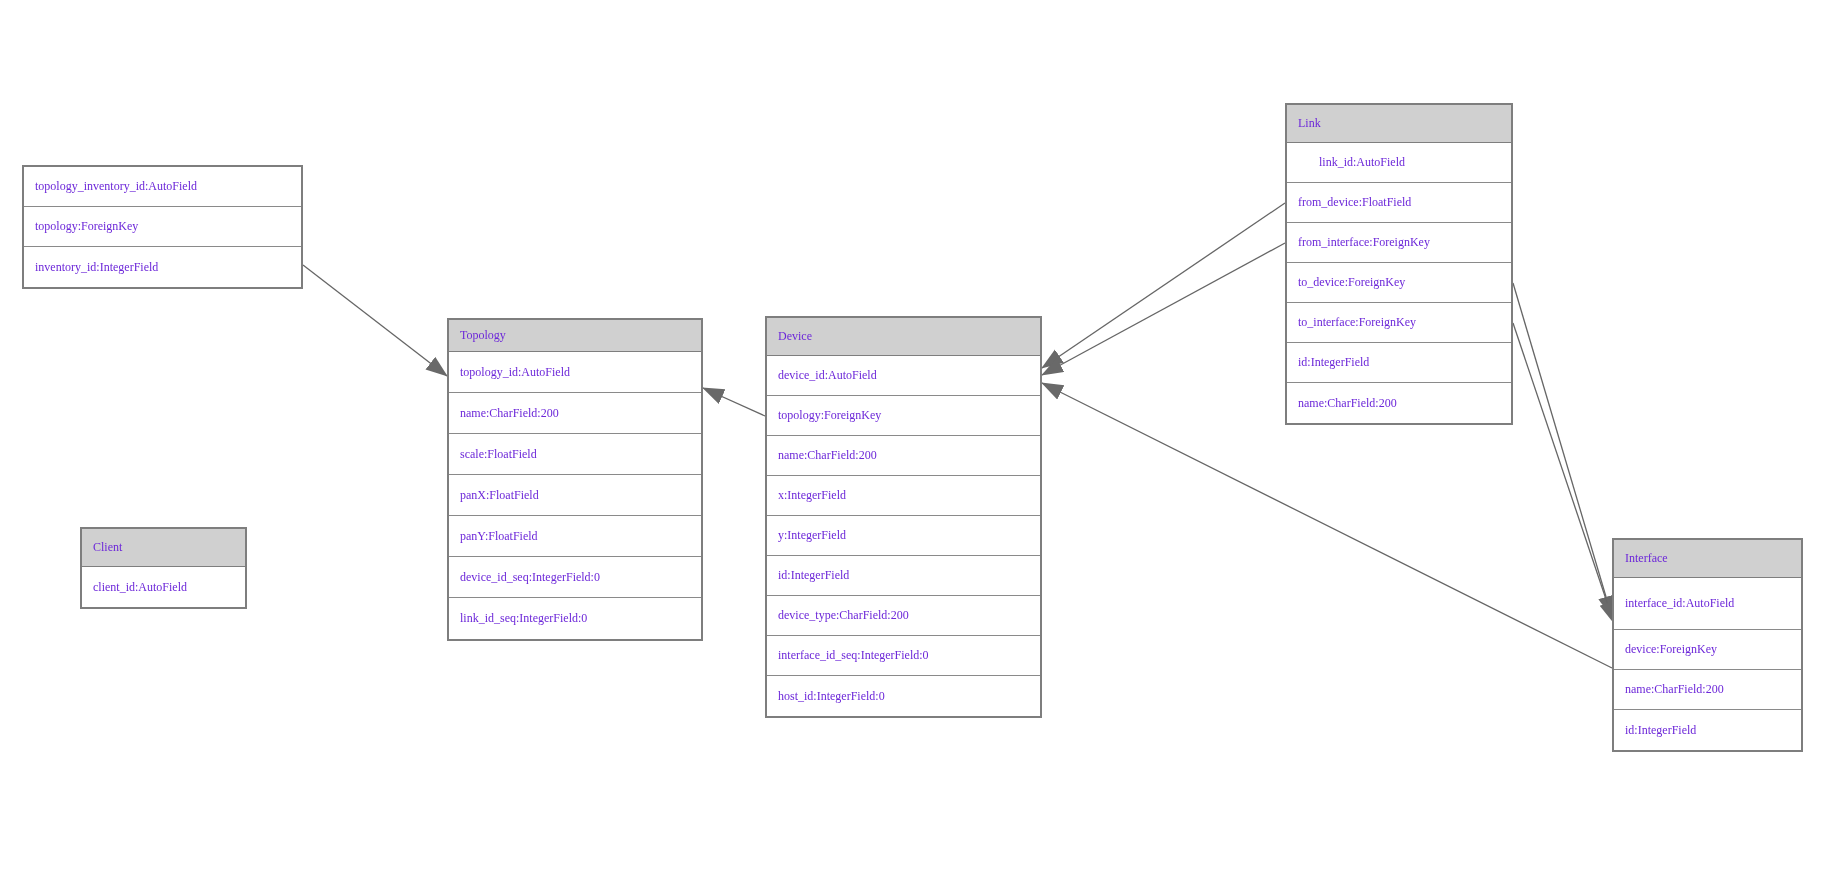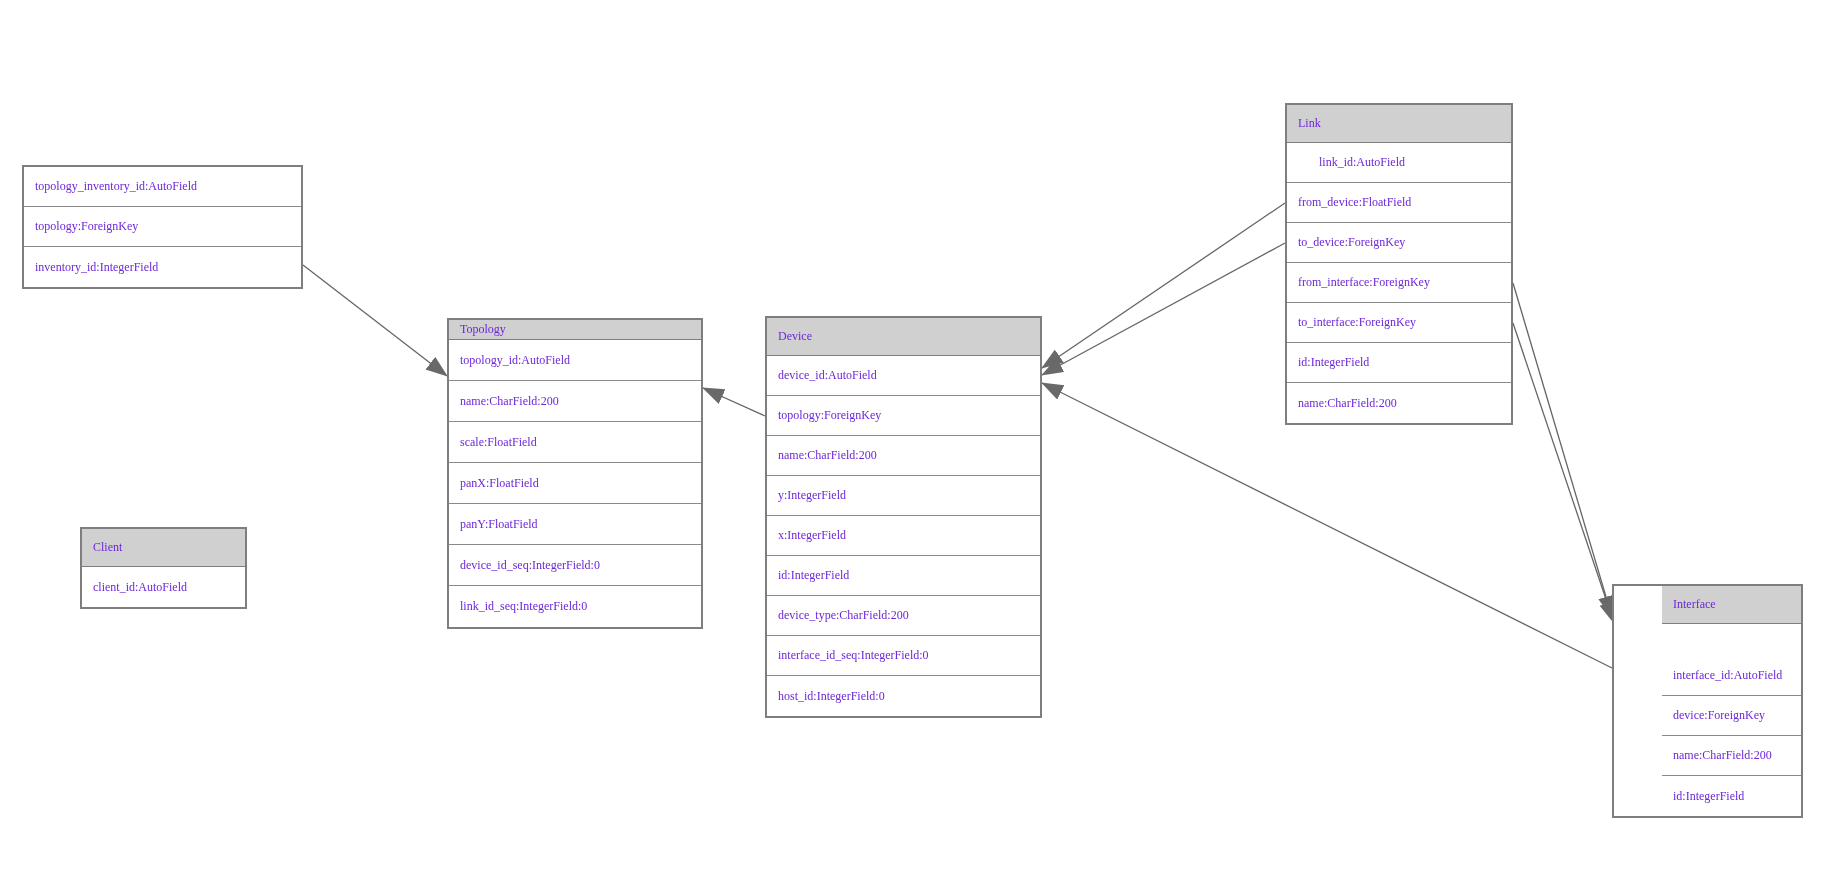--- a/index.html
+++ b/index.html
@@ -71,56 +71,56 @@
         <line x1="1612" y1="668" x2="1042" y2="383" stroke="#666666" stroke-width="1.3" marker-end="url(#arrowhead)"></line>
       </g>
   </svg>
   <div id="entity-layer">
       <div class="entity" style="left: 22px; top: 165px; width: 281px;">
         <div class="entity-row" style="height: 40px;">topology_inventory_id:AutoField</div>
         <div class="entity-row" style="height: 40px;">topology:ForeignKey</div>
         <div class="entity-row" style="height: 40px;">inventory_id:IntegerField</div>
       </div>
       <div class="entity" style="left: 447px; top: 318px; width: 256px;">
-        <div class="entity-header" style="height: 20px;">Topology</div>
+        <div class="entity-header" style="height: 32px;">Topology</div>
         <div class="entity-row" style="height: 41px;">topology_id:AutoField</div>
         <div class="entity-row" style="height: 41px;">name:CharField:200</div>
         <div class="entity-row" style="height: 41px;">scale:FloatField</div>
         <div class="entity-row" style="height: 41px;">panX:FloatField</div>
         <div class="entity-row" style="height: 41px;">panY:FloatField</div>
         <div class="entity-row" style="height: 41px;">device_id_seq:IntegerField:0</div>
         <div class="entity-row" style="height: 41px;">link_id_seq:IntegerField:0</div>
       </div>
       <div class="entity" style="left: 80px; top: 527px; width: 167px;">
         <div class="entity-header" style="height: 38px;">Client</div>
         <div class="entity-row" style="height: 40px;">client_id:AutoField</div>
       </div>
       <div class="entity" style="left: 765px; top: 316px; width: 277px;">
         <div class="entity-header" style="height: 38px;">Device</div>
         <div class="entity-row" style="height: 40px;">device_id:AutoField</div>
         <div class="entity-row" style="height: 40px;">topology:ForeignKey</div>
         <div class="entity-row" style="height: 40px;">name:CharField:200</div>
+        <div class="entity-row" style="height: 40px;">x:IntegerField</div>
         <div class="entity-row" style="height: 40px;">y:IntegerField</div>
-        <div class="entity-row" style="height: 40px;">x:IntegerField</div>
         <div class="entity-row" style="height: 40px;">id:IntegerField</div>
         <div class="entity-row" style="height: 40px;">device_type:CharField:200</div>
         <div class="entity-row" style="height: 40px;">interface_id_seq:IntegerField:0</div>
         <div class="entity-row" style="height: 40px;">host_id:IntegerField:0</div>
       </div>
       <div class="entity" style="left: 1285px; top: 103px; width: 228px;">
         <div class="entity-header" style="height: 38px;">Link</div>
         <div class="entity-row" style="height: 40px; padding-left: 32px;">link_id:AutoField</div>
         <div class="entity-row" style="height: 40px;">from_device:FloatField</div>
+        <div class="entity-row" style="height: 40px;">from_interface:ForeignKey</div>
         <div class="entity-row" style="height: 40px;">to_device:ForeignKey</div>
-        <div class="entity-row" style="height: 40px;">from_interface:ForeignKey</div>
         <div class="entity-row" style="height: 40px;">to_interface:ForeignKey</div>
         <div class="entity-row" style="height: 40px;">id:IntegerField</div>
         <div class="entity-row" style="height: 40px;">name:CharField:200</div>
       </div>
-      <div class="entity" style="left: 1612px; top: 584px; width: 191px; padding-left: 48px;">
+      <div class="entity" style="left: 1612px; top: 538px; width: 191px;">
         <div class="entity-header" style="height: 38px;">Interface</div>
-        <div class="entity-row" style="height: 40px; margin-top: 32px;">interface_id:AutoField</div>
+        <div class="entity-row" style="height: 52px;">interface_id:AutoField</div>
         <div class="entity-row" style="height: 40px;">device:ForeignKey</div>
         <div class="entity-row" style="height: 40px;">name:CharField:200</div>
         <div class="entity-row" style="height: 40px;">id:IntegerField</div>
       </div>
     </div>
 </div>
 
 </body></html>

